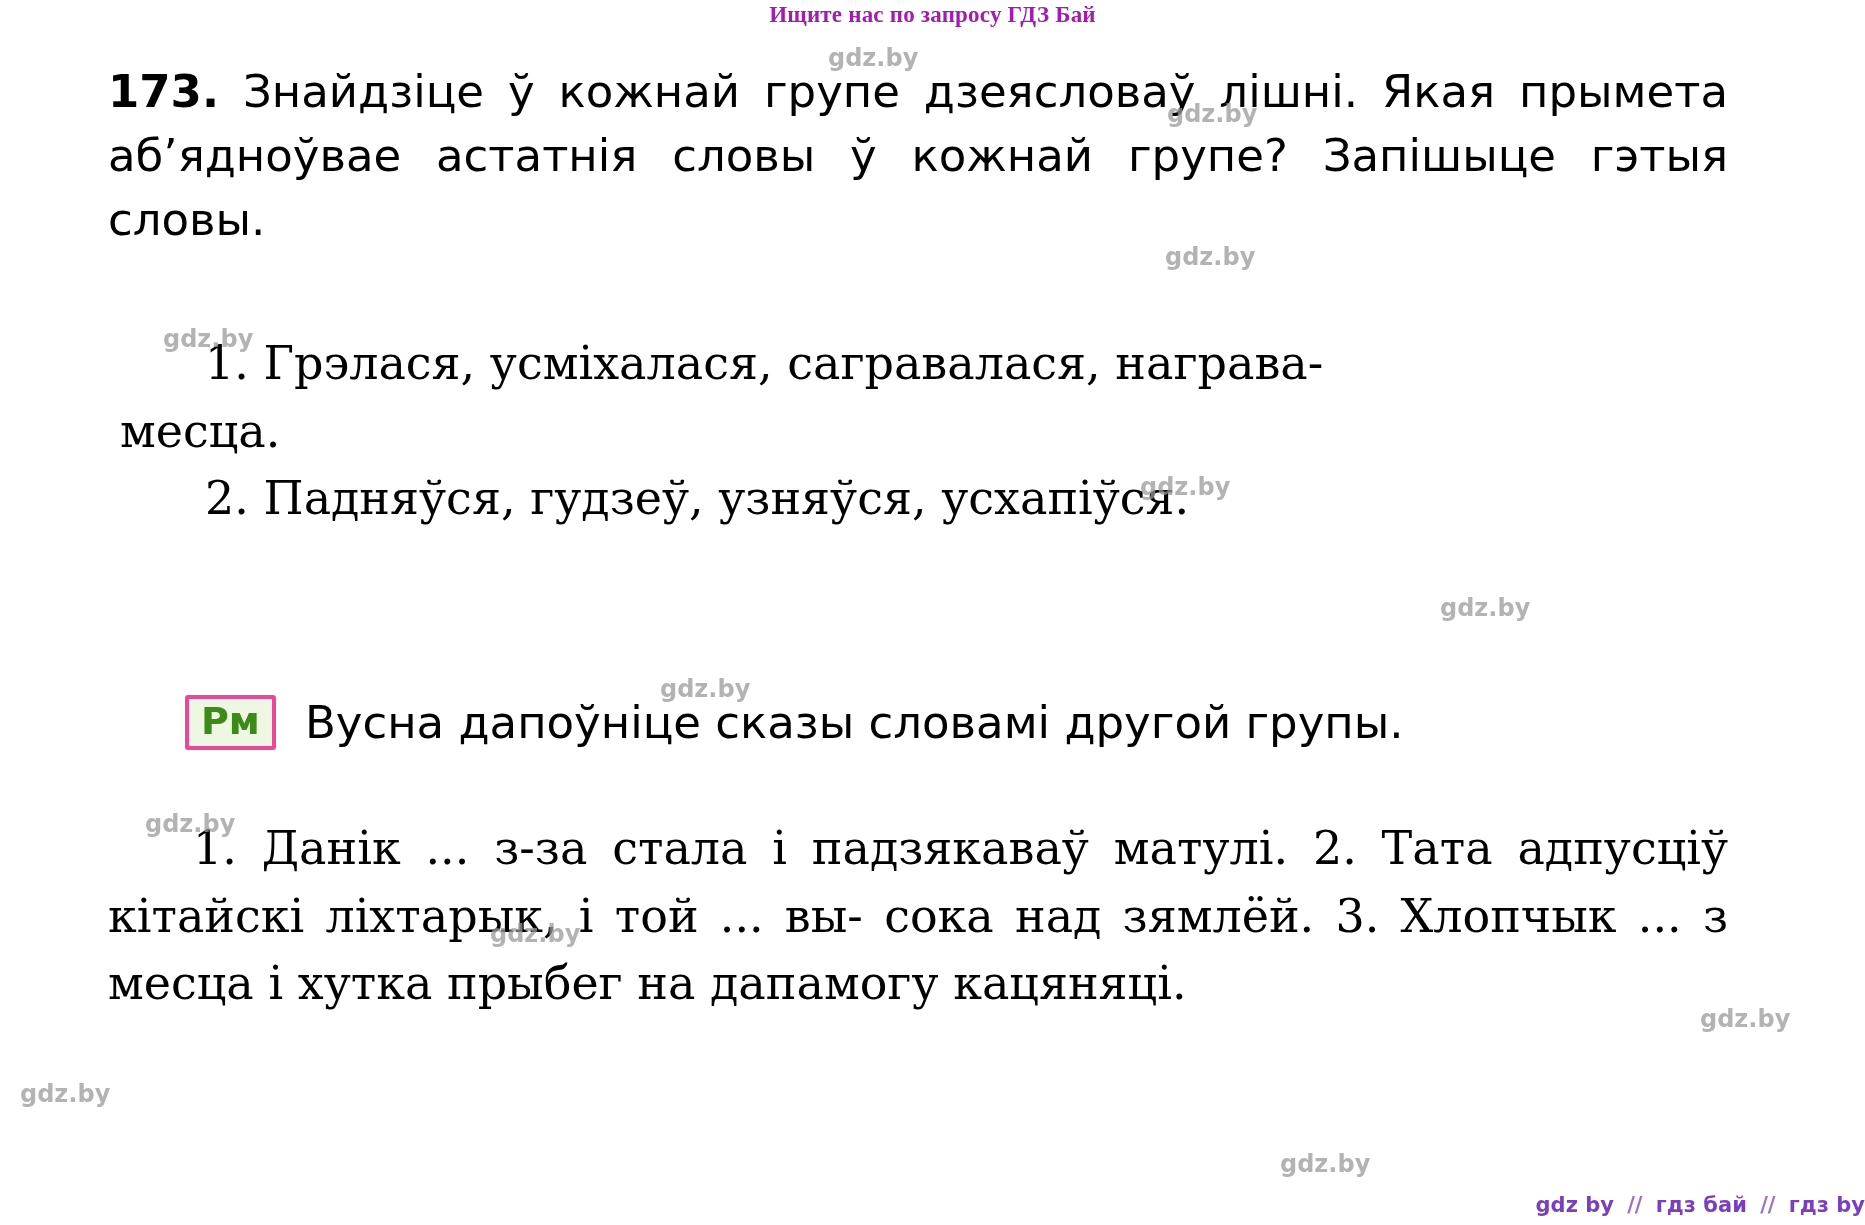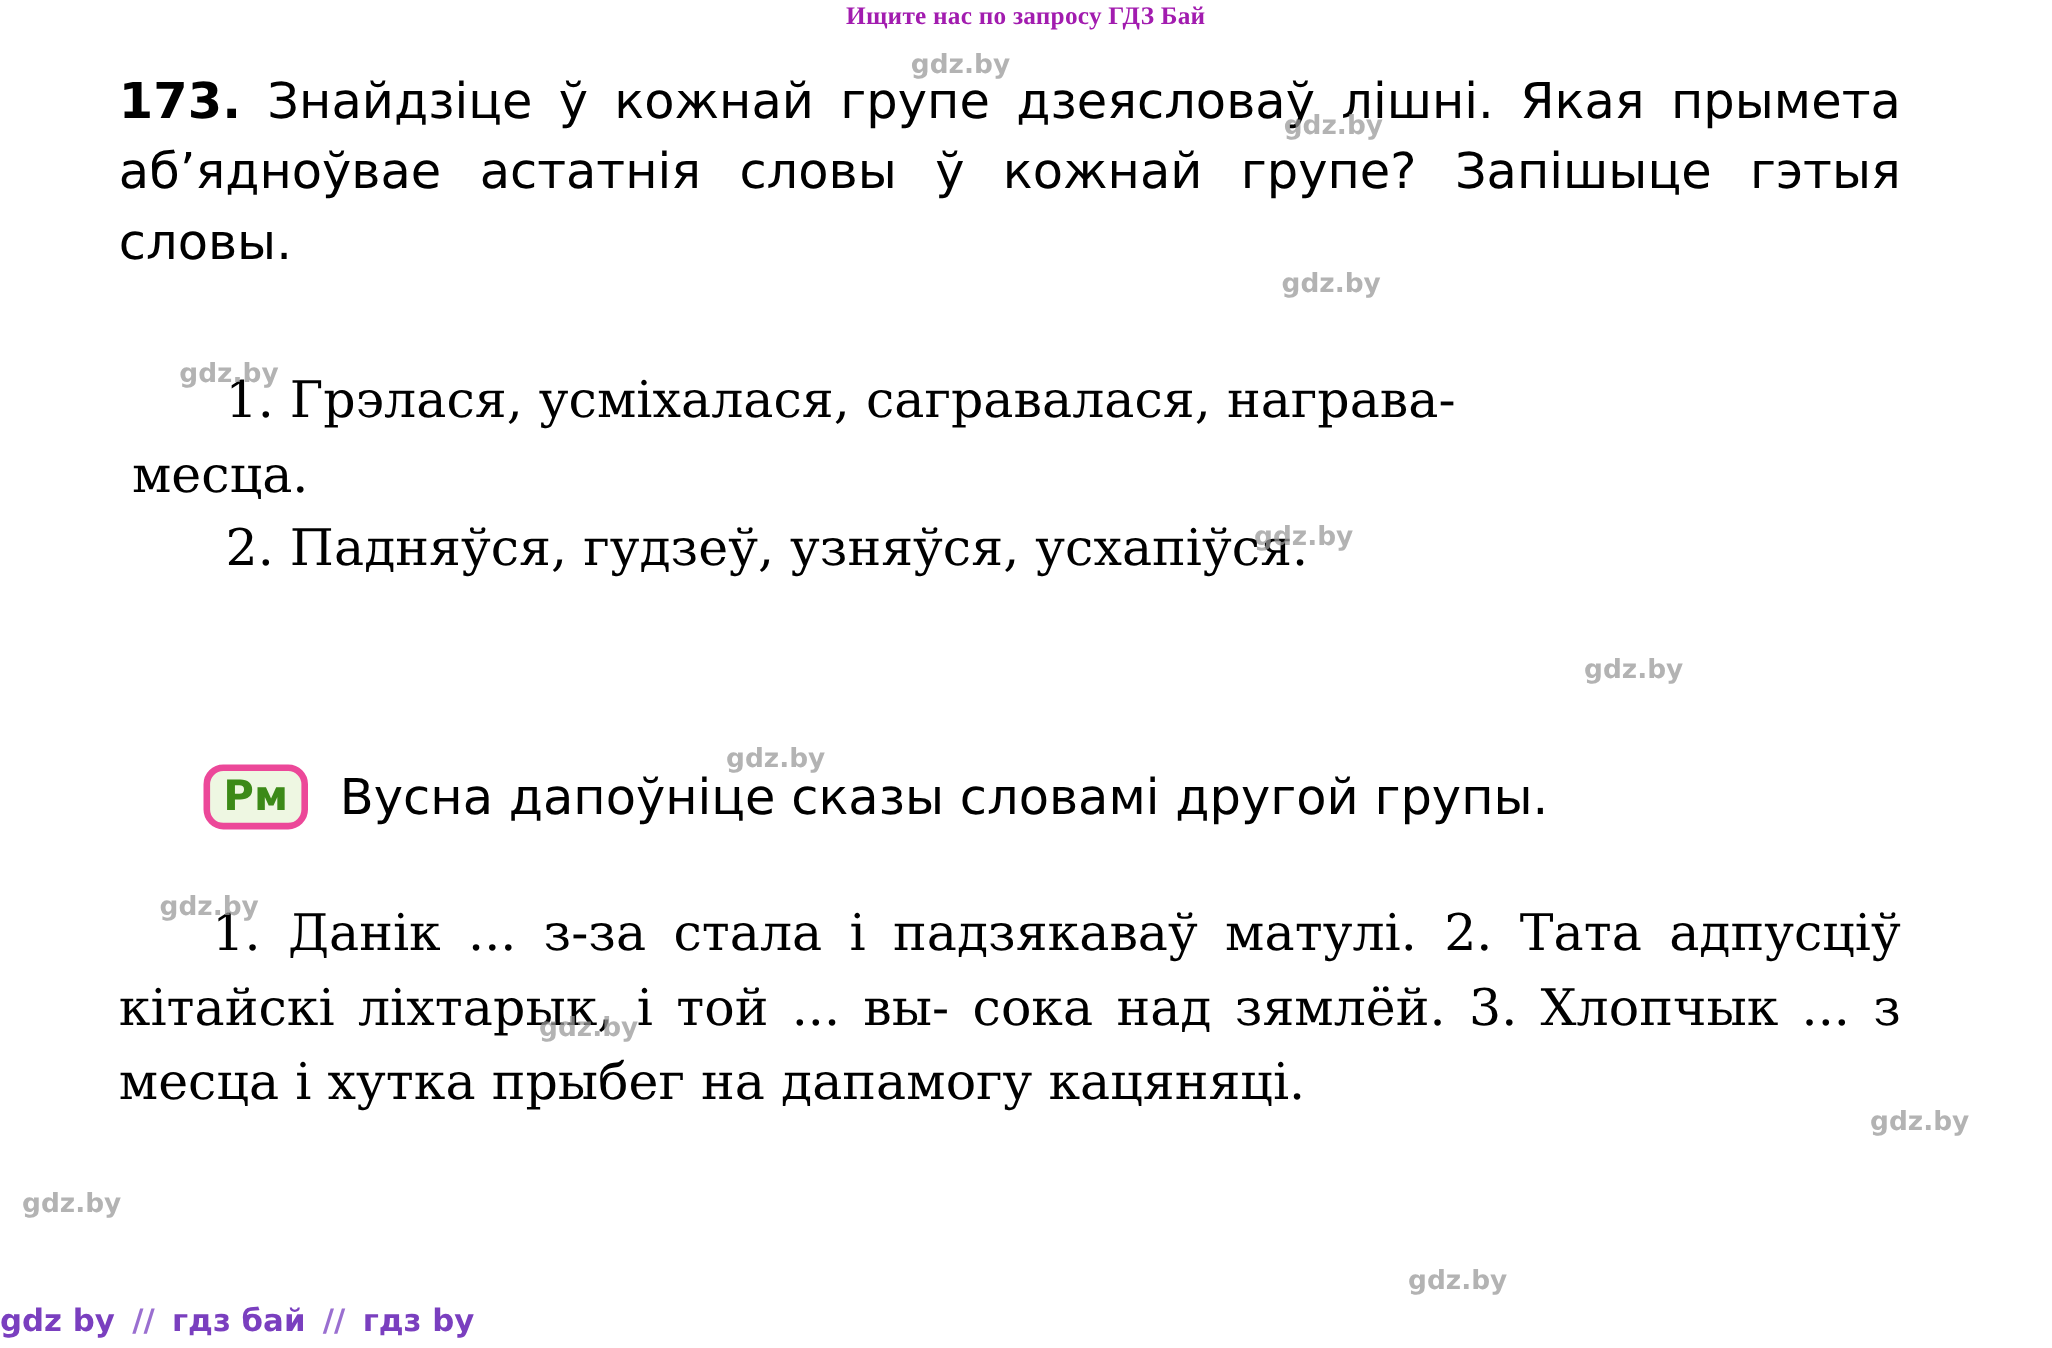--- a/index.html
+++ b/index.html
@@ -75,23 +75,23 @@
   
   .rm-line {
     position: absolute;
     left: 185px;
     top: 655px;
     display: flex;
     align-items: center;
     gap: 16px;
   }
   .rm-badge {
-    border: 6px solid #ec4899;
+    border: 4px solid #ec4899;
     background: #eef7e2;
-    border-radius: 18px;
+    border-radius: 3px;
     padding: 2px 12px 4px 12px;
     font-family: "DejaVu Sans", sans-serif;
     font-size: 38px;
     font-weight: bold;
     color: #3c8a18;
     line-height: 1.08;
   }
   .rm-text {
     font-family: "DejaVu Sans", sans-serif;
     font-size: 45px;
@@ -116,23 +116,23 @@
     display: inline-block;
     width: 85px;
   }
 
   
   .footer {
     position: absolute;
     bottom: 8px;
     left: 0;
     width: 100%;
-    text-align: left;
-    font-family: "DejaVu Sans", sans-serif;
-    font-size: 28px;
+    text-align: right;
+    font-family: "DejaVu Sans", sans-serif;
+    font-size: 21px;
     font-weight: bold;
     color: #7a3fbf;
   }
   .footer .sep {
     color: #9a6fd0;
     font-weight: bold;
     padding: 0 6px;
   }
 
   

